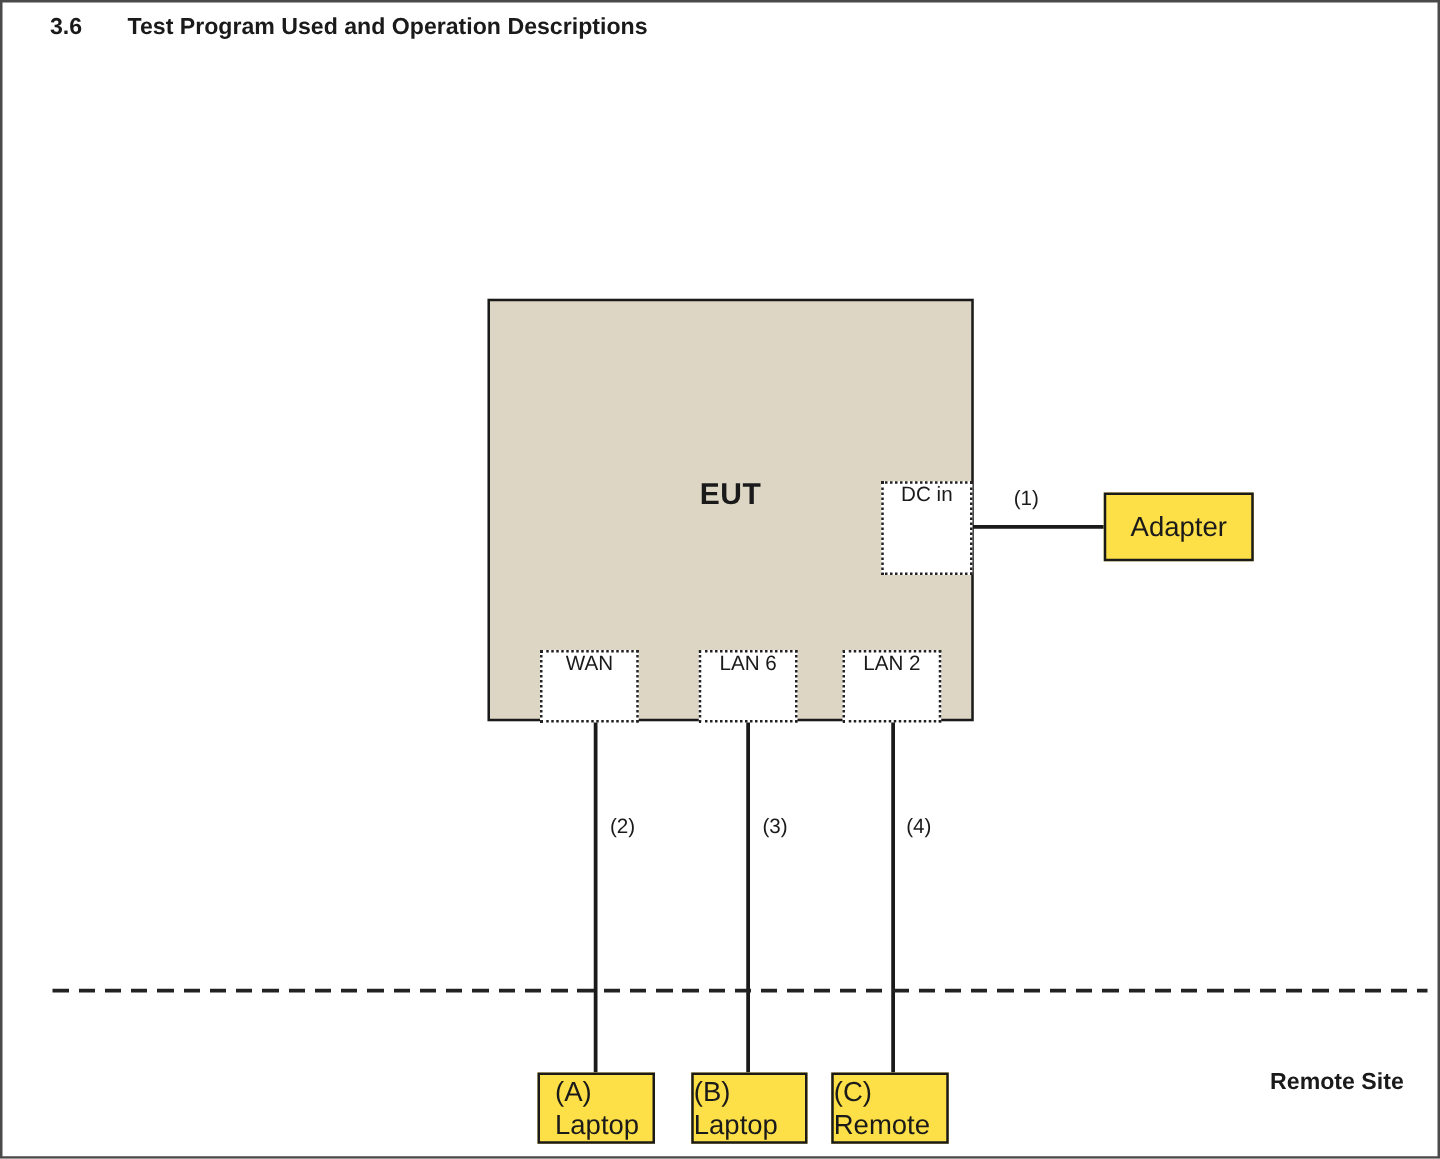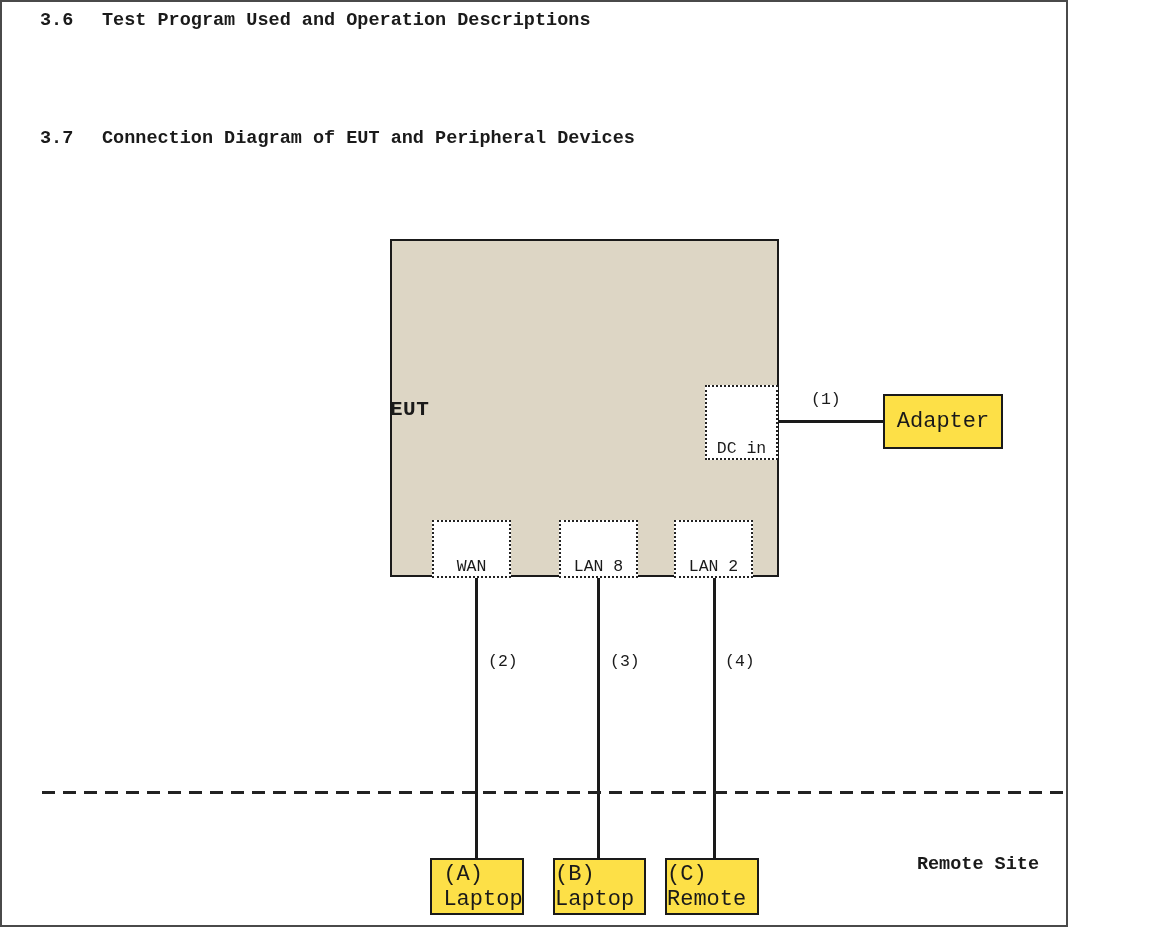--- a/index.html
+++ b/index.html
@@ -5,26 +5,25 @@
   :root {
     --eut-fill: #ddd6c5;
     --line: #1a1a1a;
   }
   * { margin: 0; padding: 0; box-sizing: border-box; }
   html, body { background: #ffffff; }
   body { font-family: "Liberation Sans", sans-serif; color: #1a1a1a; }
 
   .page {
     position: relative;
-    width: 1068px;
+    width: 1152px;
     height: 927px;
     background: #ffffff;
     border: 2px solid #4a4a4a;
     overflow: hidden;
-    font-family: Liberation Mono, monospace;
   }
 
   
   .sec {
     position: absolute;
     left: 38px;
     font-weight: bold;
     font-size: 18.5px;
     white-space: nowrap;
   }
@@ -45,34 +44,34 @@
 
   .eut {
     position: absolute;
     left: 388px; top: 237px;
     width: 389px; height: 338px;
     background: var(--eut-fill);
     border: 2.5px solid var(--line);
   }
   .eut-label {
     position: absolute;
-    left: 388px; top: 396px;
+    left: 388px; top: 380px;
     width: 389px;
-    text-align: left;
+    text-align: center;
     font-weight: bold;
-    font-size: 21px;
+    font-size: 24px;
     letter-spacing: 0.5px;
   }
 
   .port {
     position: absolute;
     background: #ffffff;
     border: 2px dotted #222222;
     display: flex;
-    align-items: flex-end;
+    align-items: flex-start;
     justify-content: center;
     font-size: 16.5px;
     z-index: 3;
   }
   .port-dcin { left: 703px; top: 383px; width: 73px; height: 75px; }
   .port-wan  { left: 430px; top: 518px; width: 79px; height: 58px; }
   .port-lan1 { left: 557px; top: 518px; width: 79px; height: 58px; }
   .port-lan2 { left: 672px; top: 518px; width: 79px; height: 58px; }
 
   .dbox {
@@ -139,23 +138,20 @@
 </style>
 </head>
 <body>
 
 <div class="page">
 
   <div class="sec sec-36">
     <span class="sec-num">3.6</span><span class="sec-title">Test Program Used and Operation Descriptions</span>
   </div>
 
-  <div class="sec sec-37">
-    <span class="sec-num">3.7</span><span class="sec-title">Connection Diagram of EUT and Peripheral Devices</span>
-  </div>
 
   <div class="diagram">
 
     <div class="eut"></div>
     <div class="eut-label">EUT</div>
 
     <div class="hline line1"></div>
     <div class="vline line2"></div>
     <div class="vline line3"></div>
     <div class="vline line4"></div>
@@ -165,21 +161,21 @@
     <span class="conn-label label3">(3)</span>
     <span class="conn-label label4">(4)</span>
 
     <div class="port port-dcin">
       <span>DC in</span>
     </div>
     <div class="port port-wan">
       <span>WAN</span>
     </div>
     <div class="port port-lan1">
-      <span>LAN 8</span>
+      <span>LAN 6</span>
     </div>
     <div class="port port-lan2">
       <span>LAN 2</span>
     </div>
 
     <div class="dbox adapter">
       <span>Adapter</span>
     </div>
 
     <div class="dashed-divider"></div>

